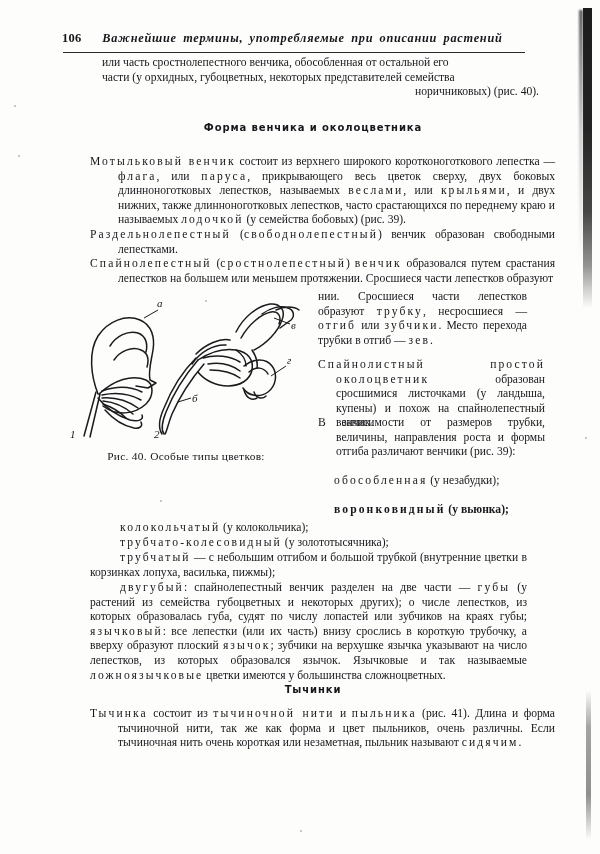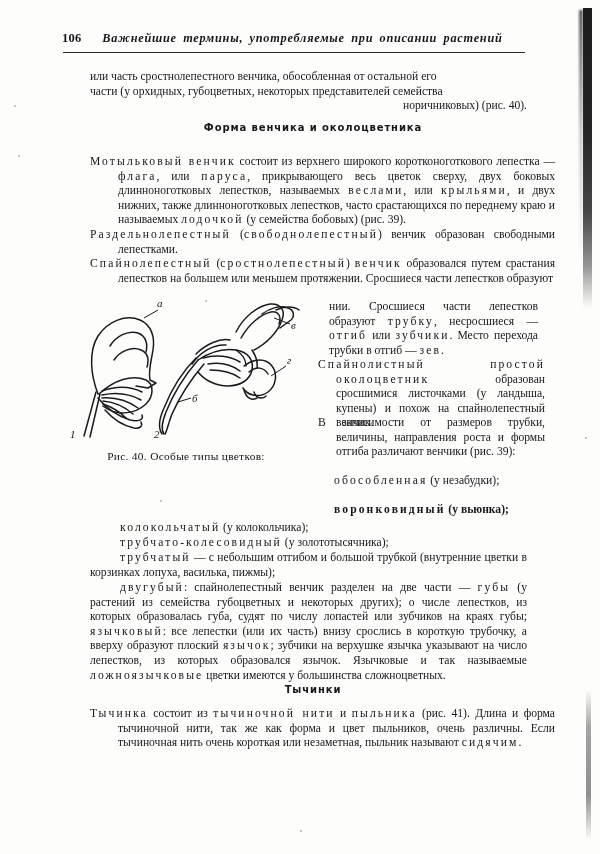--- a/index.html
+++ b/index.html
@@ -180,21 +180,21 @@
   <div class="speck" style="left:205px;top:300px;width:2px;height:2px;"></div>
   <div class="speck" style="left:160px;top:500px;width:2px;height:2px;"></div>
   <div class="speck" style="left:300px;top:830px;width:2px;height:2px;"></div>
 
   <div class="running-head">
     <span class="folio">106</span>
     <span class="head-title">Важнейшие термины, употребляемые при описании растений</span>
   </div>
   <div class="head-rule"></div>
 
-  <div class="col" style="top:70px;">
+  <div class="col" style="top:56px;margin-left:12px;">
     <p class="p">или часть сростнолепестного венчика, обособленная от остальной его</p>
     <p class="p">части (у орхидных, губоцветных, некоторых представителей семейства</p>
     <p class="p" style="text-align:right;">норичниковых) (рис. 40).</p>
   </div>
 
   <div class="section-head" style="top:122px;">Форма венчика и околоцветника</div>
 
   <div class="col hang" style="top:155px;">
     <span class="sp">Мотыльковый венчик</span><span> состоит из верхнего широкого коротконоготкового лепестка — </span><span class="sp">флага</span><span>, или </span><span class="sp">паруса</span><span>, прикрывающего весь цветок сверху, двух боковых длинноноготковых лепестков, называемых </span><span class="sp">веслами</span><span>, или </span><span class="sp">крыльями</span><span>, и двух нижних, также длинноноготковых лепестков, часто срастающихся по переднему краю и называемых </span><span class="sp">лодочкой</span><span> (у семейства бобовых) (рис. 39).</span>
   </div>
@@ -271,21 +271,21 @@
   </div>
 
   <div class="fig-caption">
     <div class="cap-main">Рис. 40. Особые типы цветков:</div>
   </div>
 
   <div class="side-col" style="top:286px;">
     <span></span>
   </div>
 
-  <div class="side-col" style="top:300px;margin-left:11px;">
+  <div class="side-col" style="top:290px;">
     <span>нии. Сросшиеся части лепестков образуют </span><span class="sp">трубку</span><span>, несросшиеся — </span><span class="sp">отгиб</span><span> или </span><span class="sp">зубчики</span><span>. Место перехода трубки в отгиб — </span><span class="sp">зев</span><span>.</span>
   </div>
 
   <div class="side-col hang2" style="top:358px;">
     <span class="sp">Спайнолистный простой околоцветник</span><span> образован сросшимися листочками (у ландыша, купены) и похож на спайнолепестный венчик.</span>
   </div>
 
   <div class="side-col hang2" style="top:416px;">
     <span>В зависимости от размеров трубки, величины, направления роста и формы отгиба различают венчики (рис. 39):</span>
   </div>

